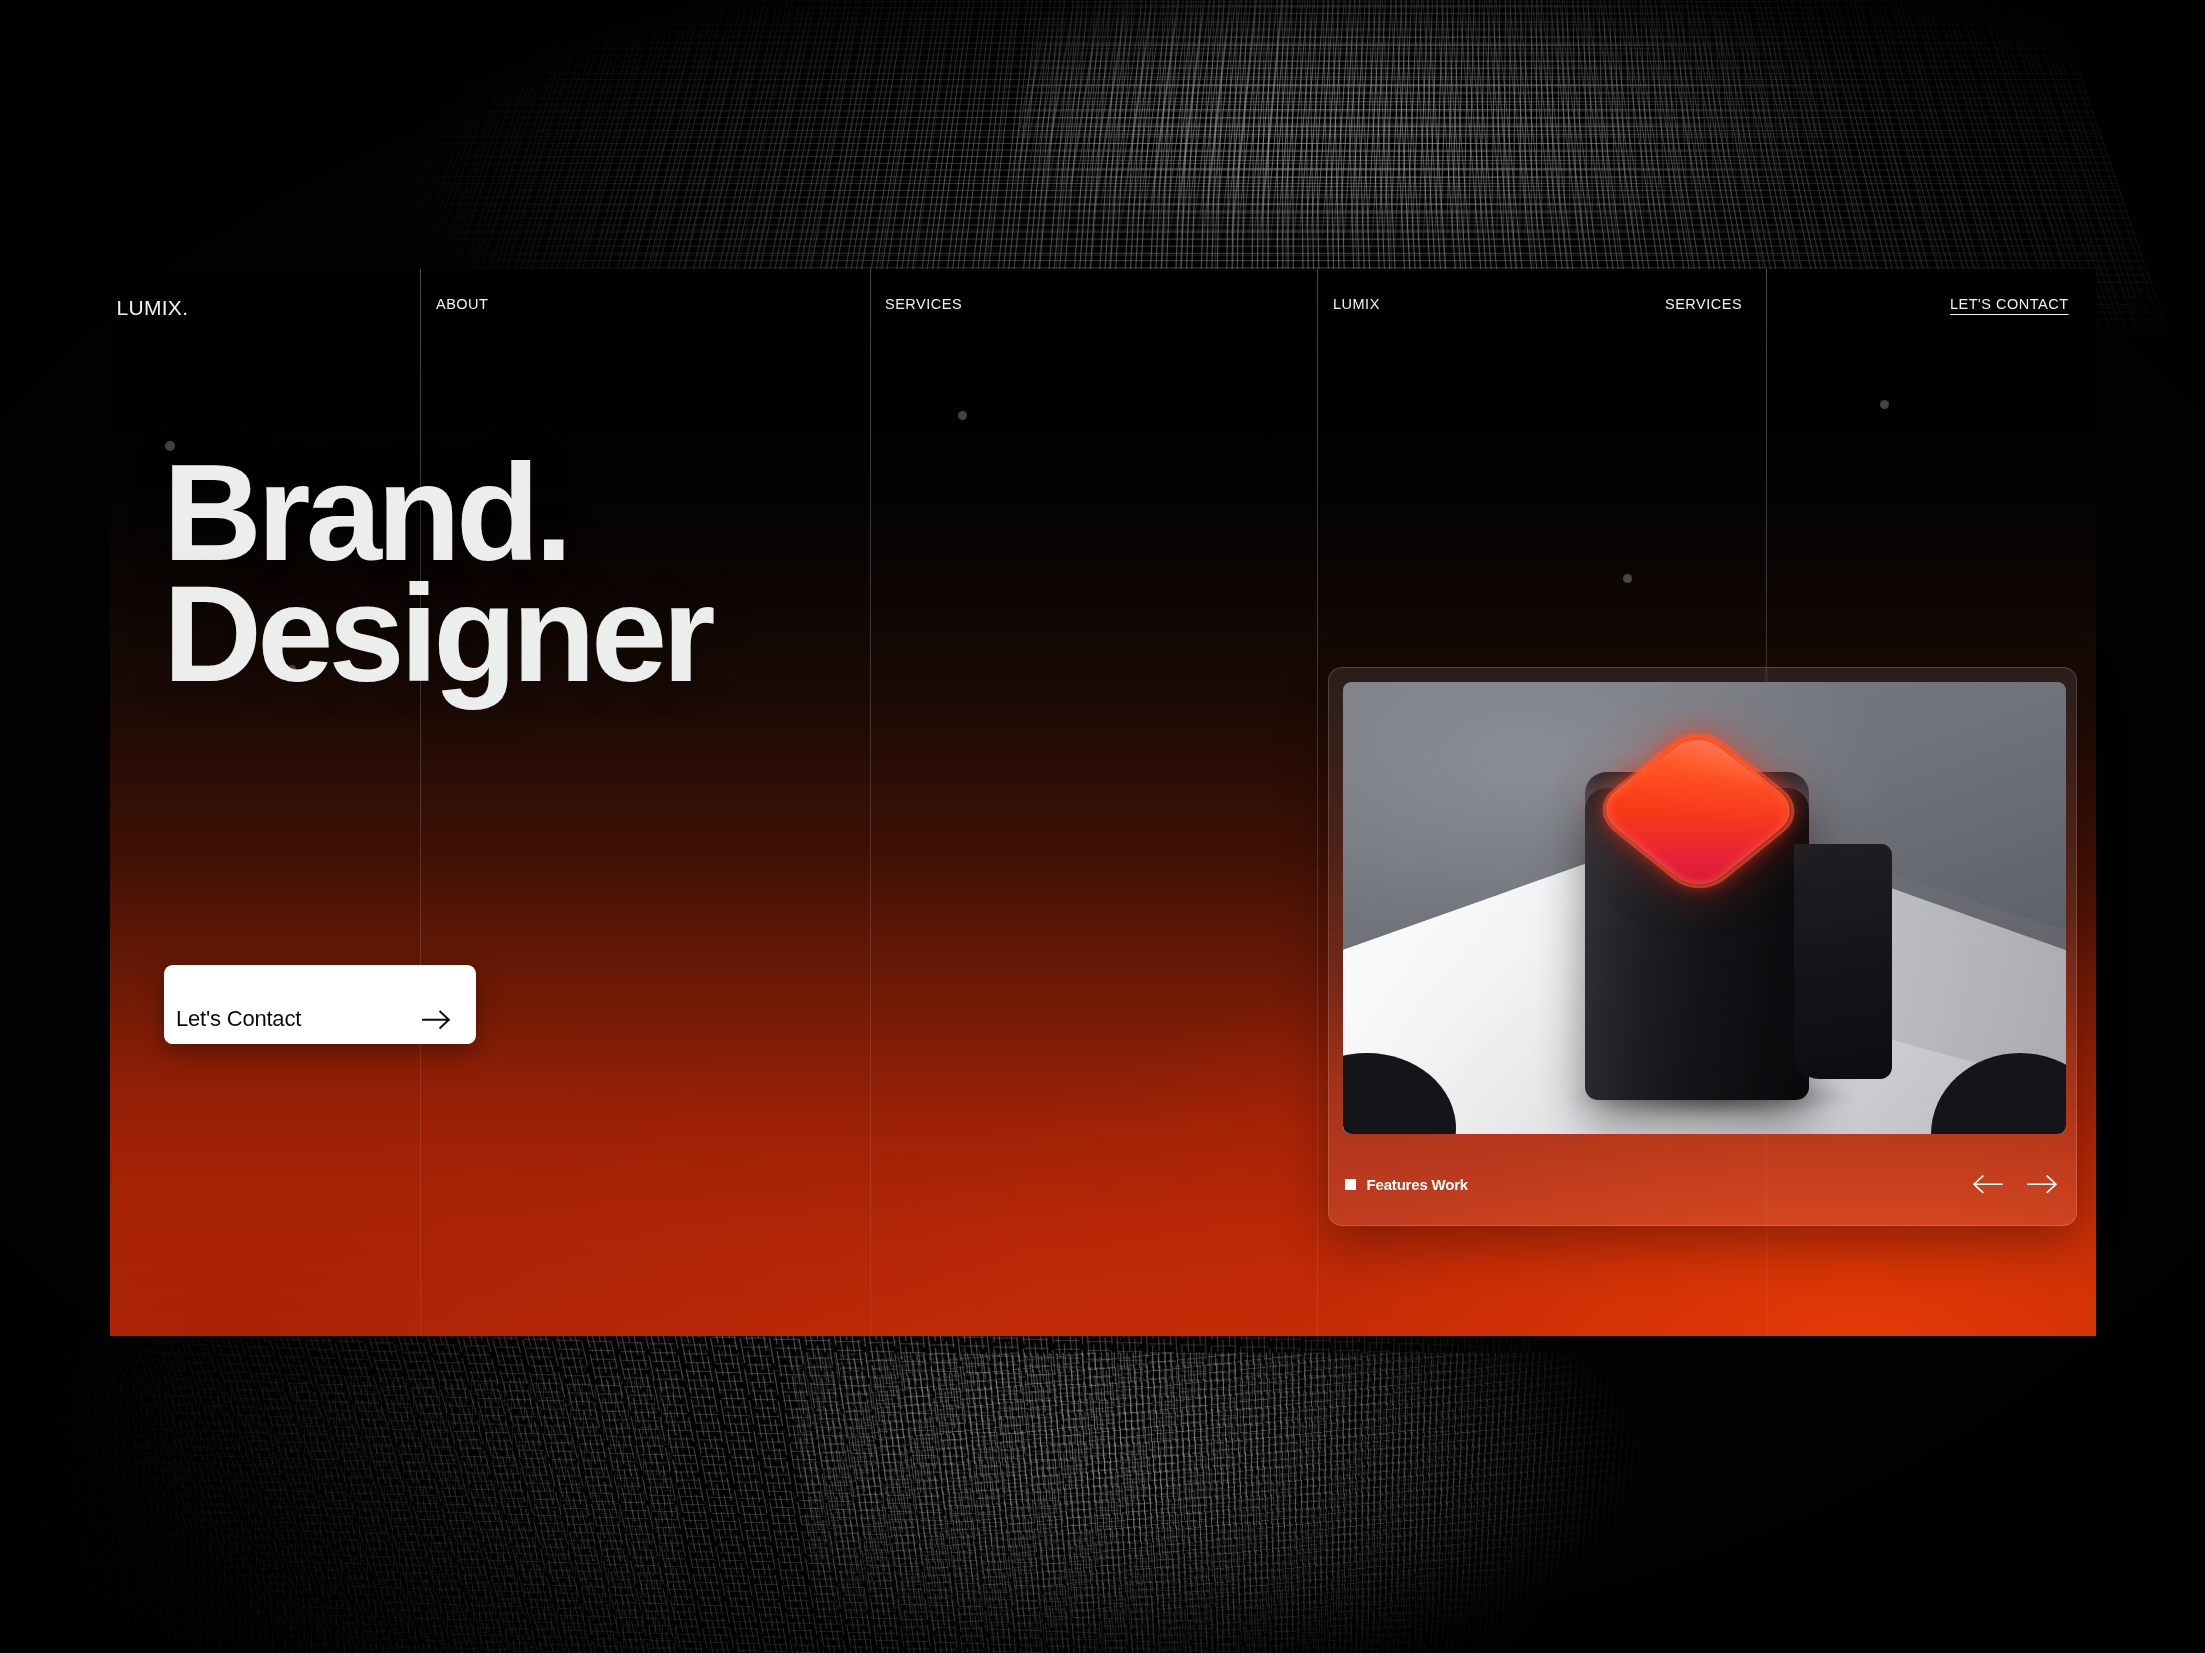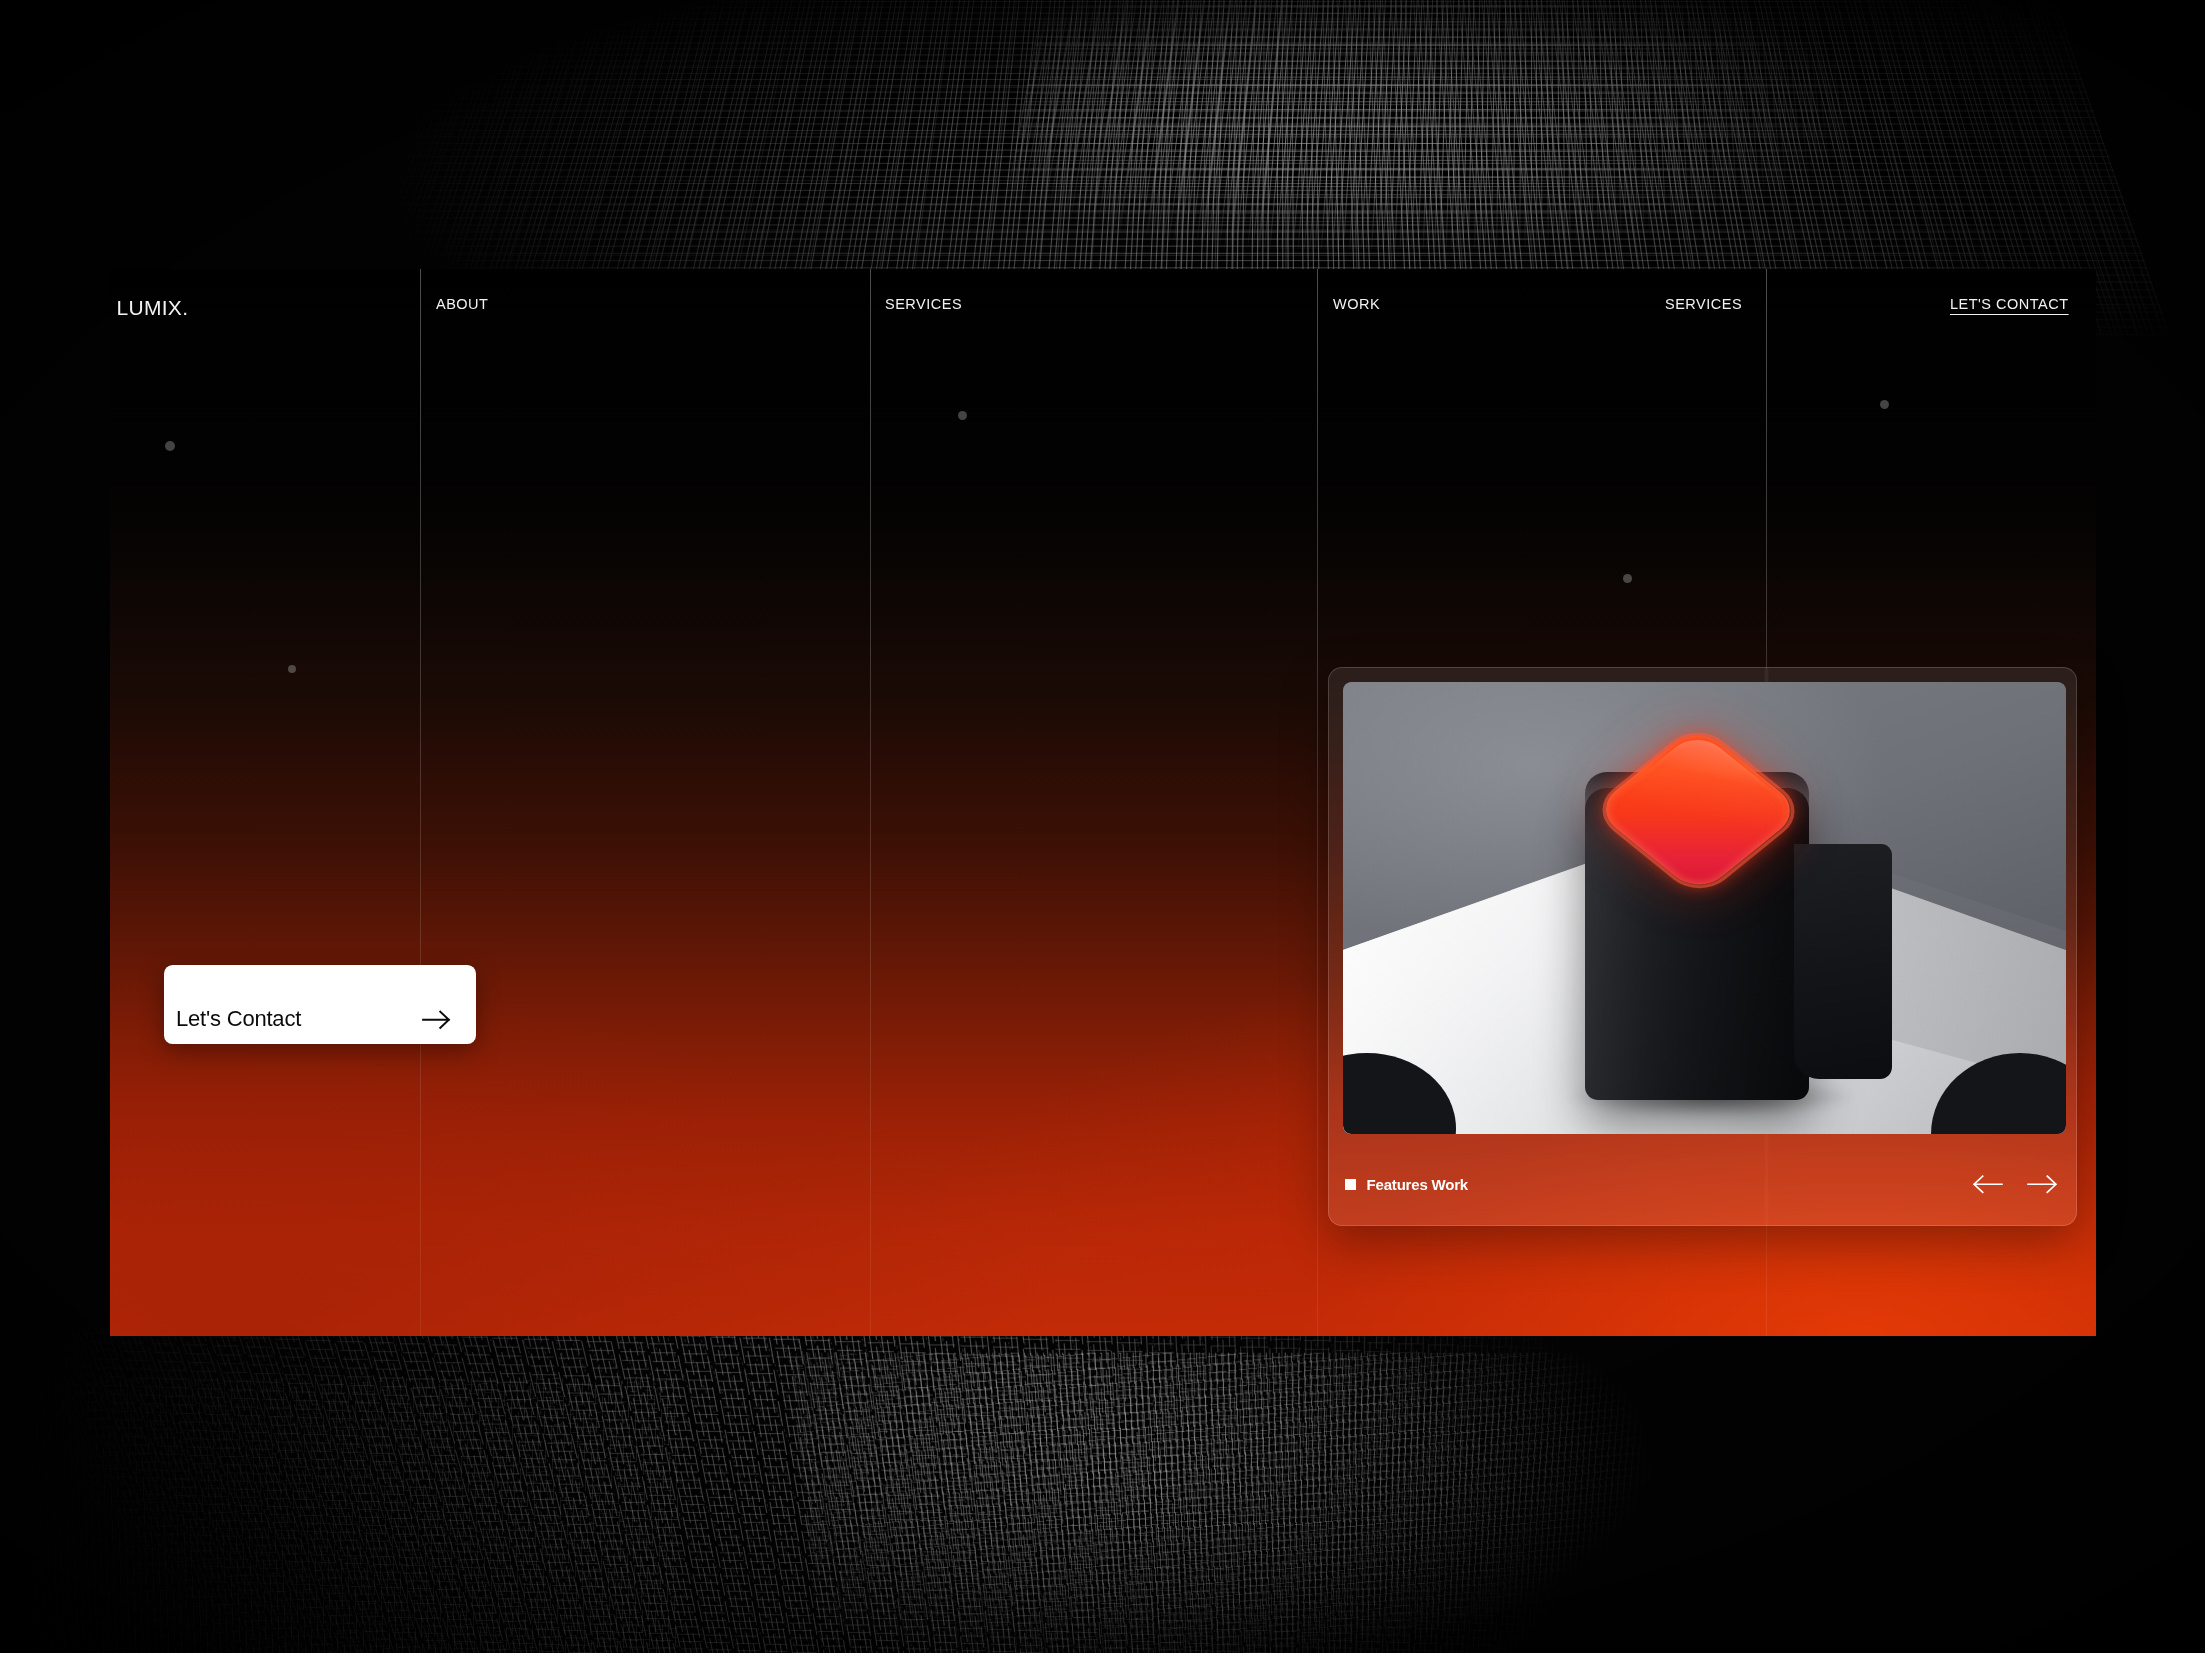--- a/index.html
+++ b/index.html
@@ -303,27 +303,31 @@
   <div class="dot" style="left:1513px; top:305px; width:8.6px; height:8.6px;"></div>
   <div class="dot" style="left:178px;  top:396px; width:8px; height:8px;"></div>
 
   <div class="nav">
     <div class="nav-item nav-logo" style="left:6.5px;">LUMIX.</div>
 
     <div class="nav-item" style="left:326px;">ABOUT</div>
 
     <div class="nav-item" style="left:775px;">SERVICES</div>
 
-    <div class="nav-item" style="left:1223px;">WORK</div>
+    <div class="nav-item" style="left:1223px;">LUMIX</div>
 
     <div class="nav-item" style="left:1555px;">SERVICES</div>
 
     <div class="nav-item nav-underline" style="left:1840px;">LET'S CONTACT</div>
   </div>
 
+  <h1 class="headline">
+    <span class="l1">Brand.</span>
+    <span class="l2">Designer</span>
+  </h1>
 
   <div class="cta">
     <span class="cta-label">Let's Contact</span>
     <span>
       <svg class="cta-arrow" viewBox="0 0 54 40" fill="none" xmlns="http://www.w3.org/2000/svg">
         <path d="M2 20 H50 M34 5 L50 20 L34 35" stroke="#0b0b0b" stroke-width="3.6" stroke-linecap="square" stroke-linejoin="miter"></path>
       </svg>
     </span>
   </div>
 

